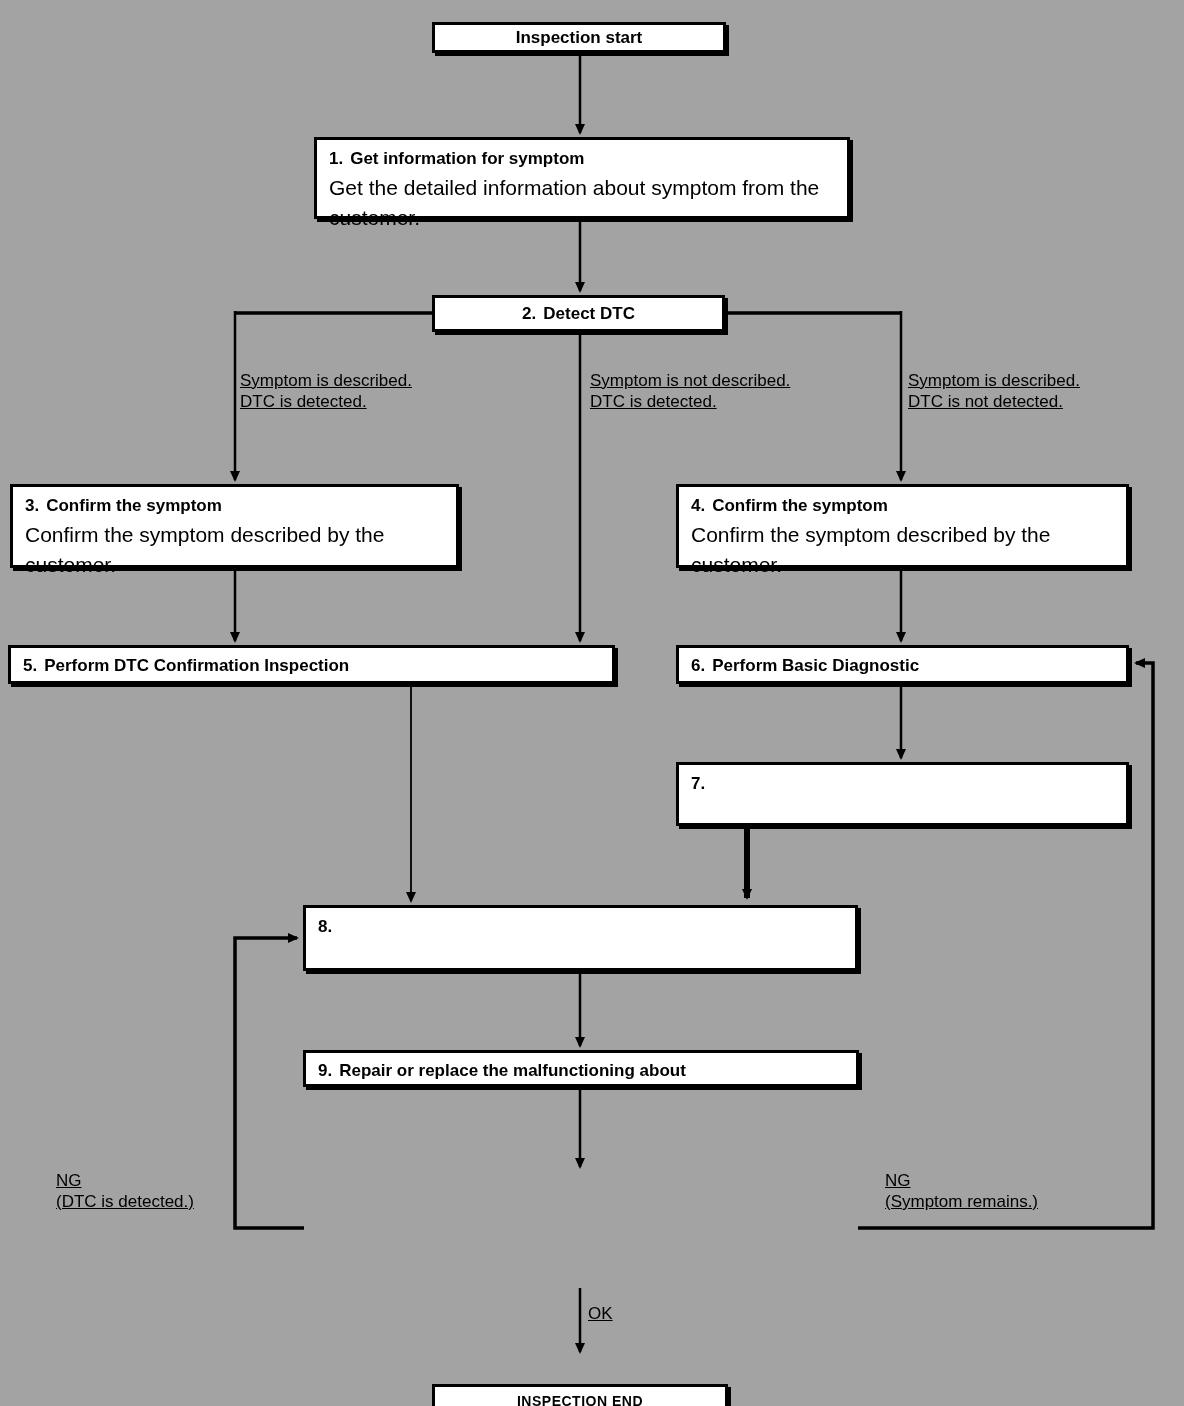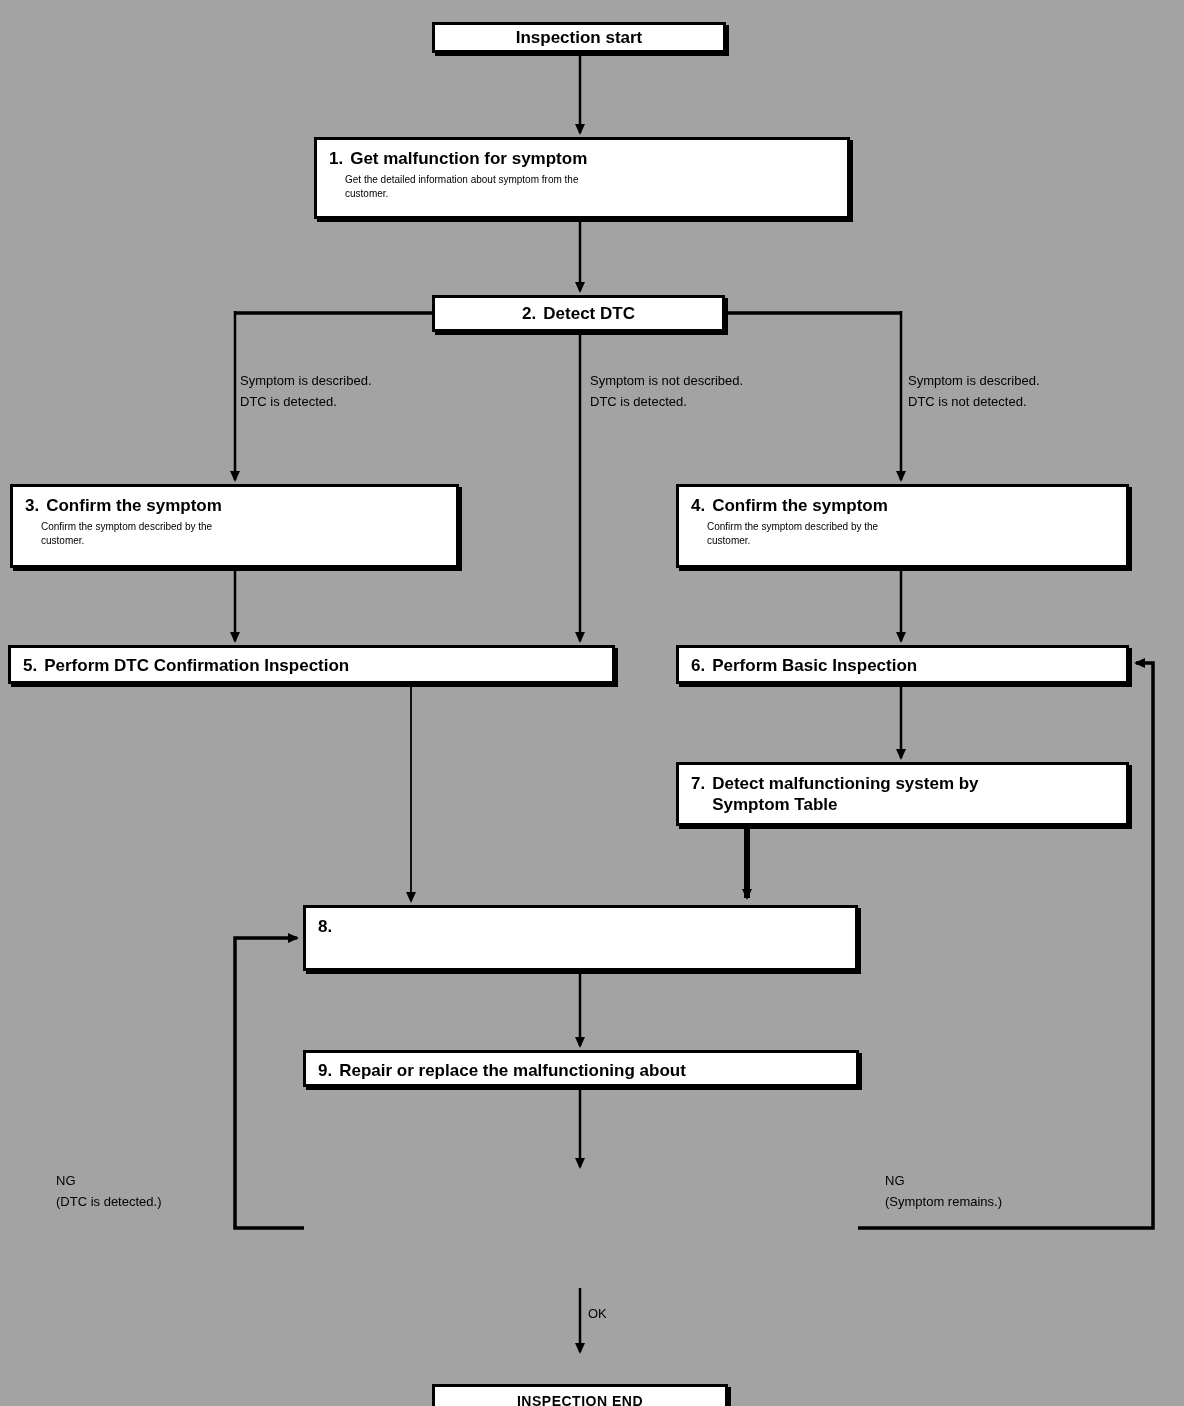--- a/index.html
+++ b/index.html
@@ -23,25 +23,24 @@
   .node .head{
     display:flex;
     gap:7px;
     font-weight:bold;
     font-size:17px;
     line-height:1.25;
     padding:8px 10px 2px 12px;
   }
   .node .head .ttl{white-space:pre-line;}
   .node .body{
-    font-size:10px;
+    font-size:21px;
     line-height:1.42;
     padding:2px 10px 6px 12px;
     white-space:pre-line;
-    margin-left:16px;
   }
   .node.terminal{
     display:flex;align-items:center;justify-content:center;
     font-weight:bold;font-size:17px;
   }
   .node.end-terminal{font-size:14px;letter-spacing:.5px;margin-top:28px;}
   .node.slim .head{padding-top:7px;}
   
   #start{left:432px;top:22px;width:294px;height:31px;}
   #n1{left:314px;top:137px;width:536px;height:82px;}
@@ -51,23 +50,24 @@
   #n5{left:8px;top:645px;width:607px;height:39px;}
   #n6{left:676px;top:645px;width:453px;height:39px;}
   #n7{left:676px;top:762px;width:453px;height:64px;}
   #n8{left:303px;top:905px;width:555px;height:66px;}
   #n9{left:303px;top:1050px;width:556px;height:37px;}
   #n10{left:303px;top:1171px;width:556px;height:117px;}
   #end{left:432px;top:1356px;width:296px;height:34px;}
   
   .edge-label{
     position:absolute;
-    font-size:13px;
+    font-size:17px;
     line-height:21px;
     white-space:pre-line;
+    text-decoration:underline;
   }
   #lbl-branch-left{left:240px;top:370px;}
   #lbl-branch-middle{left:590px;top:370px;}
   #lbl-branch-right{left:908px;top:370px;}
   #lbl-ng-left{left:56px;top:1170px;}
   #lbl-ng-right{left:885px;top:1170px;}
   #lbl-ok{left:588px;top:1303px;}
 </style>
 </head>
 <body>
@@ -99,21 +99,21 @@
     <path d="M580 1288 V1352" stroke="#000" stroke-width="2.5" fill="none" marker-end="url(#arr)"></path>
   </svg>
 
   <div class="node terminal" id="start">
     <span>Inspection start</span>
   </div>
 
   <div class="node" id="n1">
     <div class="head">
       <span class="num">1.</span>
-      <span class="ttl">Get malfunction for symptom</span>
+      <span class="ttl">Get information for symptom</span>
     </div>
     <div class="body">Get the detailed information about symptom from the
 customer.</div>
   </div>
 
   <div class="node terminal slim" id="n2">
     <div class="head" style="padding:0;">
       <span class="num">2.</span>
       <span class="ttl">Detect DTC</span>
     </div>
@@ -140,29 +140,27 @@
   <div class="node slim" id="n5">
     <div class="head">
       <span class="num">5.</span>
       <span class="ttl">Perform DTC Confirmation Inspection</span>
     </div>
   </div>
 
   <div class="node slim" id="n6">
     <div class="head">
       <span class="num">6.</span>
-      <span class="ttl">Perform Basic Inspection</span>
+      <span class="ttl">Perform Basic Diagnostic</span>
     </div>
   </div>
 
   <div class="node" id="n7">
     <div class="head">
       <span class="num">7.</span>
-      <span class="ttl">Detect malfunctioning system by
-Symptom Table</span>
     </div>
   </div>
 
   <div class="node" id="n8">
     <div class="head">
       <span class="num">8.</span>
     </div>
   </div>
 
   <div class="node slim" id="n9">

